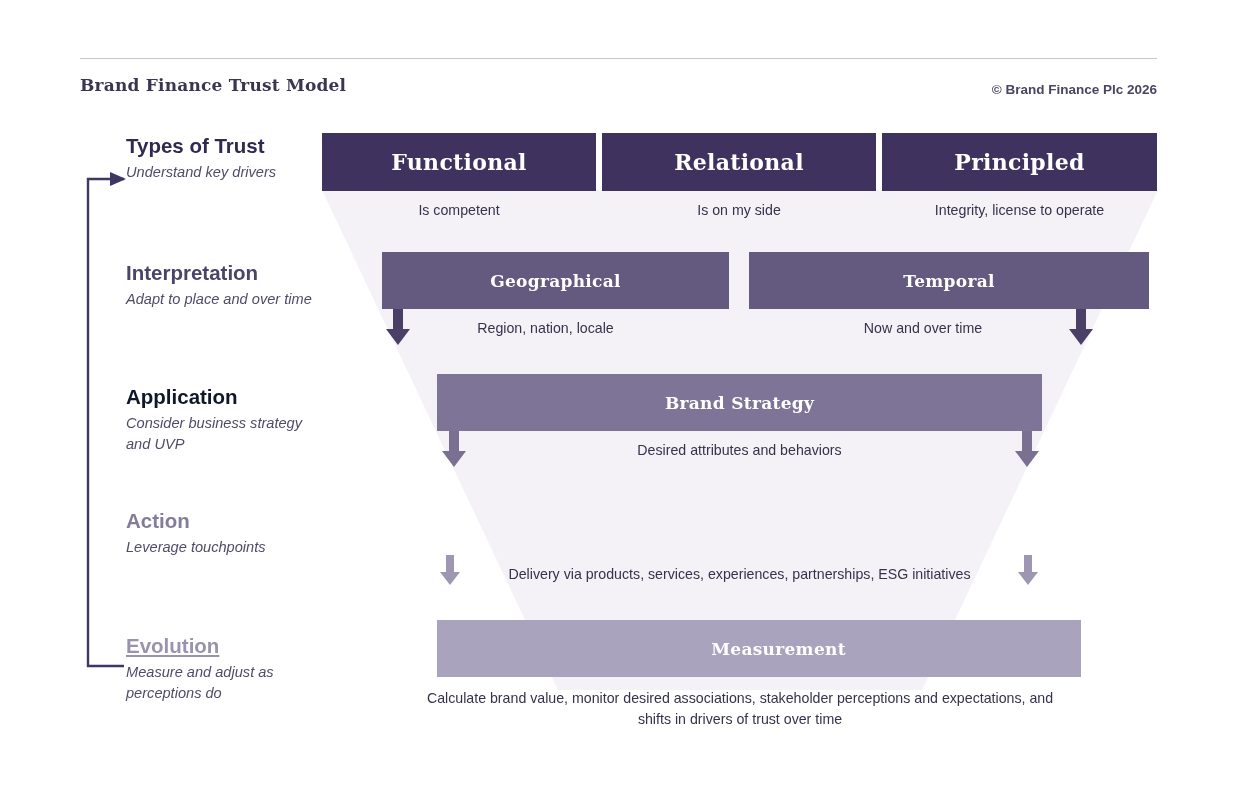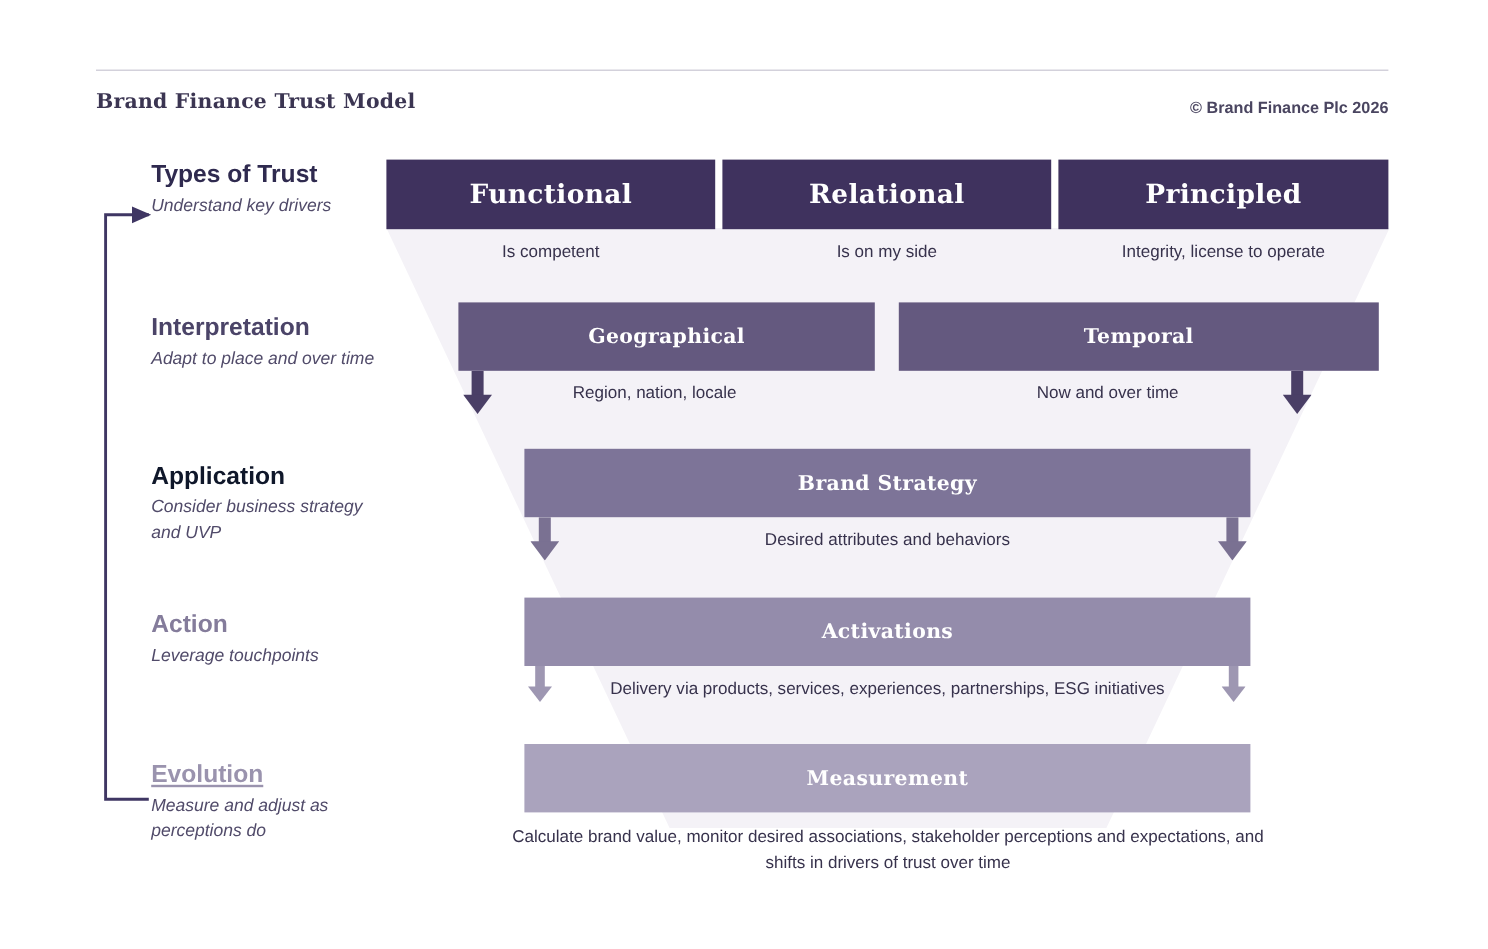--- a/index.html
+++ b/index.html
@@ -196,37 +196,34 @@
   <svg class="arrow" style="left:1015px; top:431px; width:24px; height:36px;" viewBox="0 0 24 36">
     <rect x="7" y="0" width="10" height="22" fill="#7a7192"></rect>
     <polygon points="0,20 24,20 12,36" fill="#7a7192"></polygon>
   </svg>
 
   <div class="stage-label" style="top:509px;">
     <div class="t" style="color:#847c9b;">Action</div>
     <div class="s">Leverage touchpoints</div>
   </div>
 
-  <div class="bar l3" style="left:437px; top:498px; width:605px; height:57px; background:#948cab;">
-    <span>Activations</span>
-  </div>
   <div class="caption" style="left:437px; top:564px; width:605px;">Delivery via products, services, experiences, partnerships, ESG initiatives</div>
 
   <svg class="arrow" style="left:440px; top:555px; width:20px; height:30px;" viewBox="0 0 20 30">
     <rect x="6" y="0" width="8" height="18" fill="#9e97b2"></rect>
     <polygon points="0,17 20,17 10,30" fill="#9e97b2"></polygon>
   </svg>
   <svg class="arrow" style="left:1018px; top:555px; width:20px; height:30px;" viewBox="0 0 20 30">
     <rect x="6" y="0" width="8" height="18" fill="#9e97b2"></rect>
     <polygon points="0,17 20,17 10,30" fill="#9e97b2"></polygon>
   </svg>
 
   <div class="stage-label" style="top:634px;">
     <div class="t" style="color:#9a93ae;text-decoration:underline;">Evolution</div>
     <div class="s">Measure and adjust as perceptions do</div>
   </div>
 
-  <div class="bar l3" style="left:437px; top:620px; width:605px; height:57px; background:#aaa3bd;">
+  <div class="bar l3" style="left:437px; top:620px; width:605px; height:57px; background:#aaa3bd;padding-left:39px;">
     <span>Measurement</span>
   </div>
   <div class="caption" style="left:420px; top:688px; width:640px;">Calculate brand value, monitor desired associations, stakeholder perceptions and expectations, and shifts in drivers of trust over time</div>
 
 </div>
 
 </body></html>

